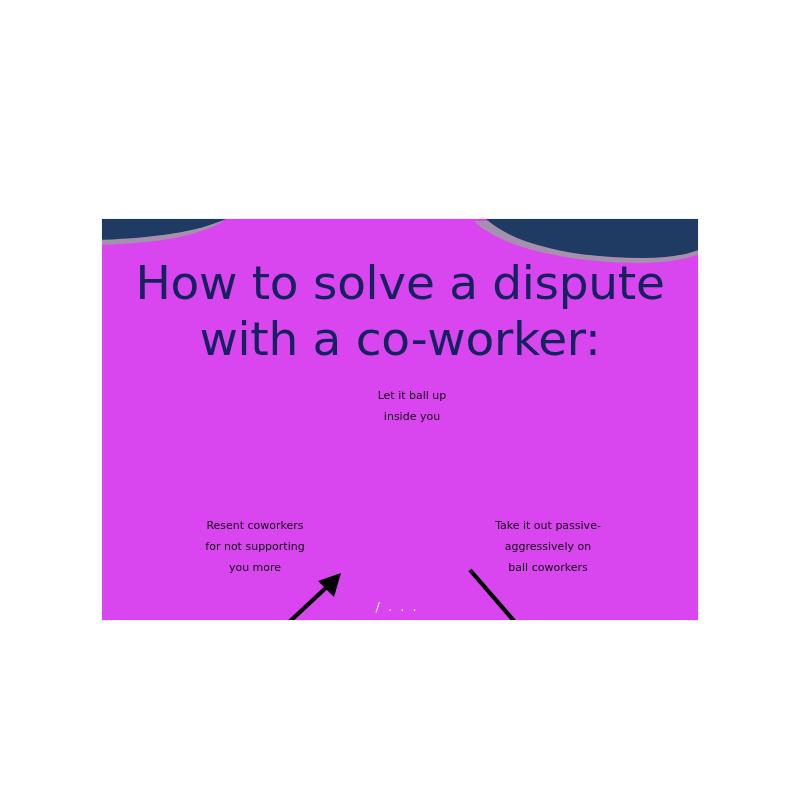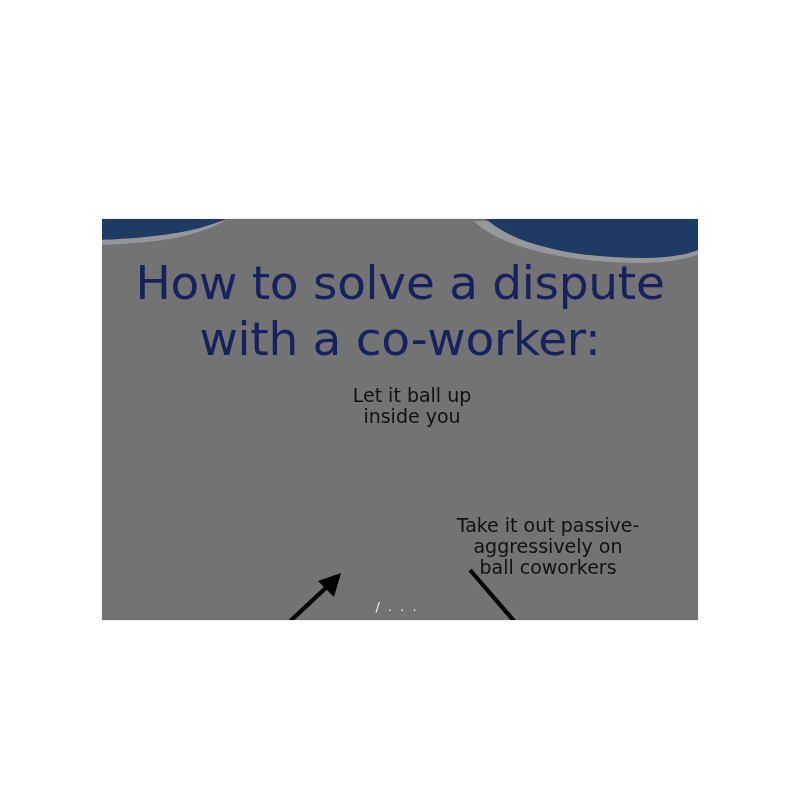--- a/index.html
+++ b/index.html
@@ -16,21 +16,21 @@
     position: relative;
   }
 
   
   #slide-canvas {
     position: absolute;
     left: 102px;
     top: 219px;
     width: 596px;
     height: 401px;
-    background: #737373;
+    background: #d946ef;
     overflow: hidden;
     box-shadow: 0 0 0 1px rgba(240,240,240,1);
   }
 
   
   #banner-layer {
     position: absolute;
     left: 0;
     top: 0;
     width: 596px;
@@ -67,21 +67,21 @@
     position: absolute;
     left: 0;
     top: 0;
     width: 596px;
     height: 251px;
   }
 
   .node-label {
     position: absolute;
     color: #111111;
-    font-size: 19px;
+    font-size: 11px;
     line-height: 21px;
     text-align: center;
     font-family: "DejaVu Sans", sans-serif;
     white-space: pre-line;
   }
   #node-top {
     left: 218px;
     top: 16px;
     width: 184px;
   }
@@ -153,17 +153,20 @@
       </svg>
     </div>
 
     <div class="node-label" id="node-top">Let it ball up
 inside you</div>
 
     <div class="node-label" id="node-right">Take it out passive-
 aggressively on
 ball coworkers</div>
 
+    <div class="node-label" id="node-left">Resent coworkers
+for not supporting
+you more</div>
   </div>
 
   <div id="bottom-artifact">/ . . .</div>
 
 </div>
 
 </body></html>

